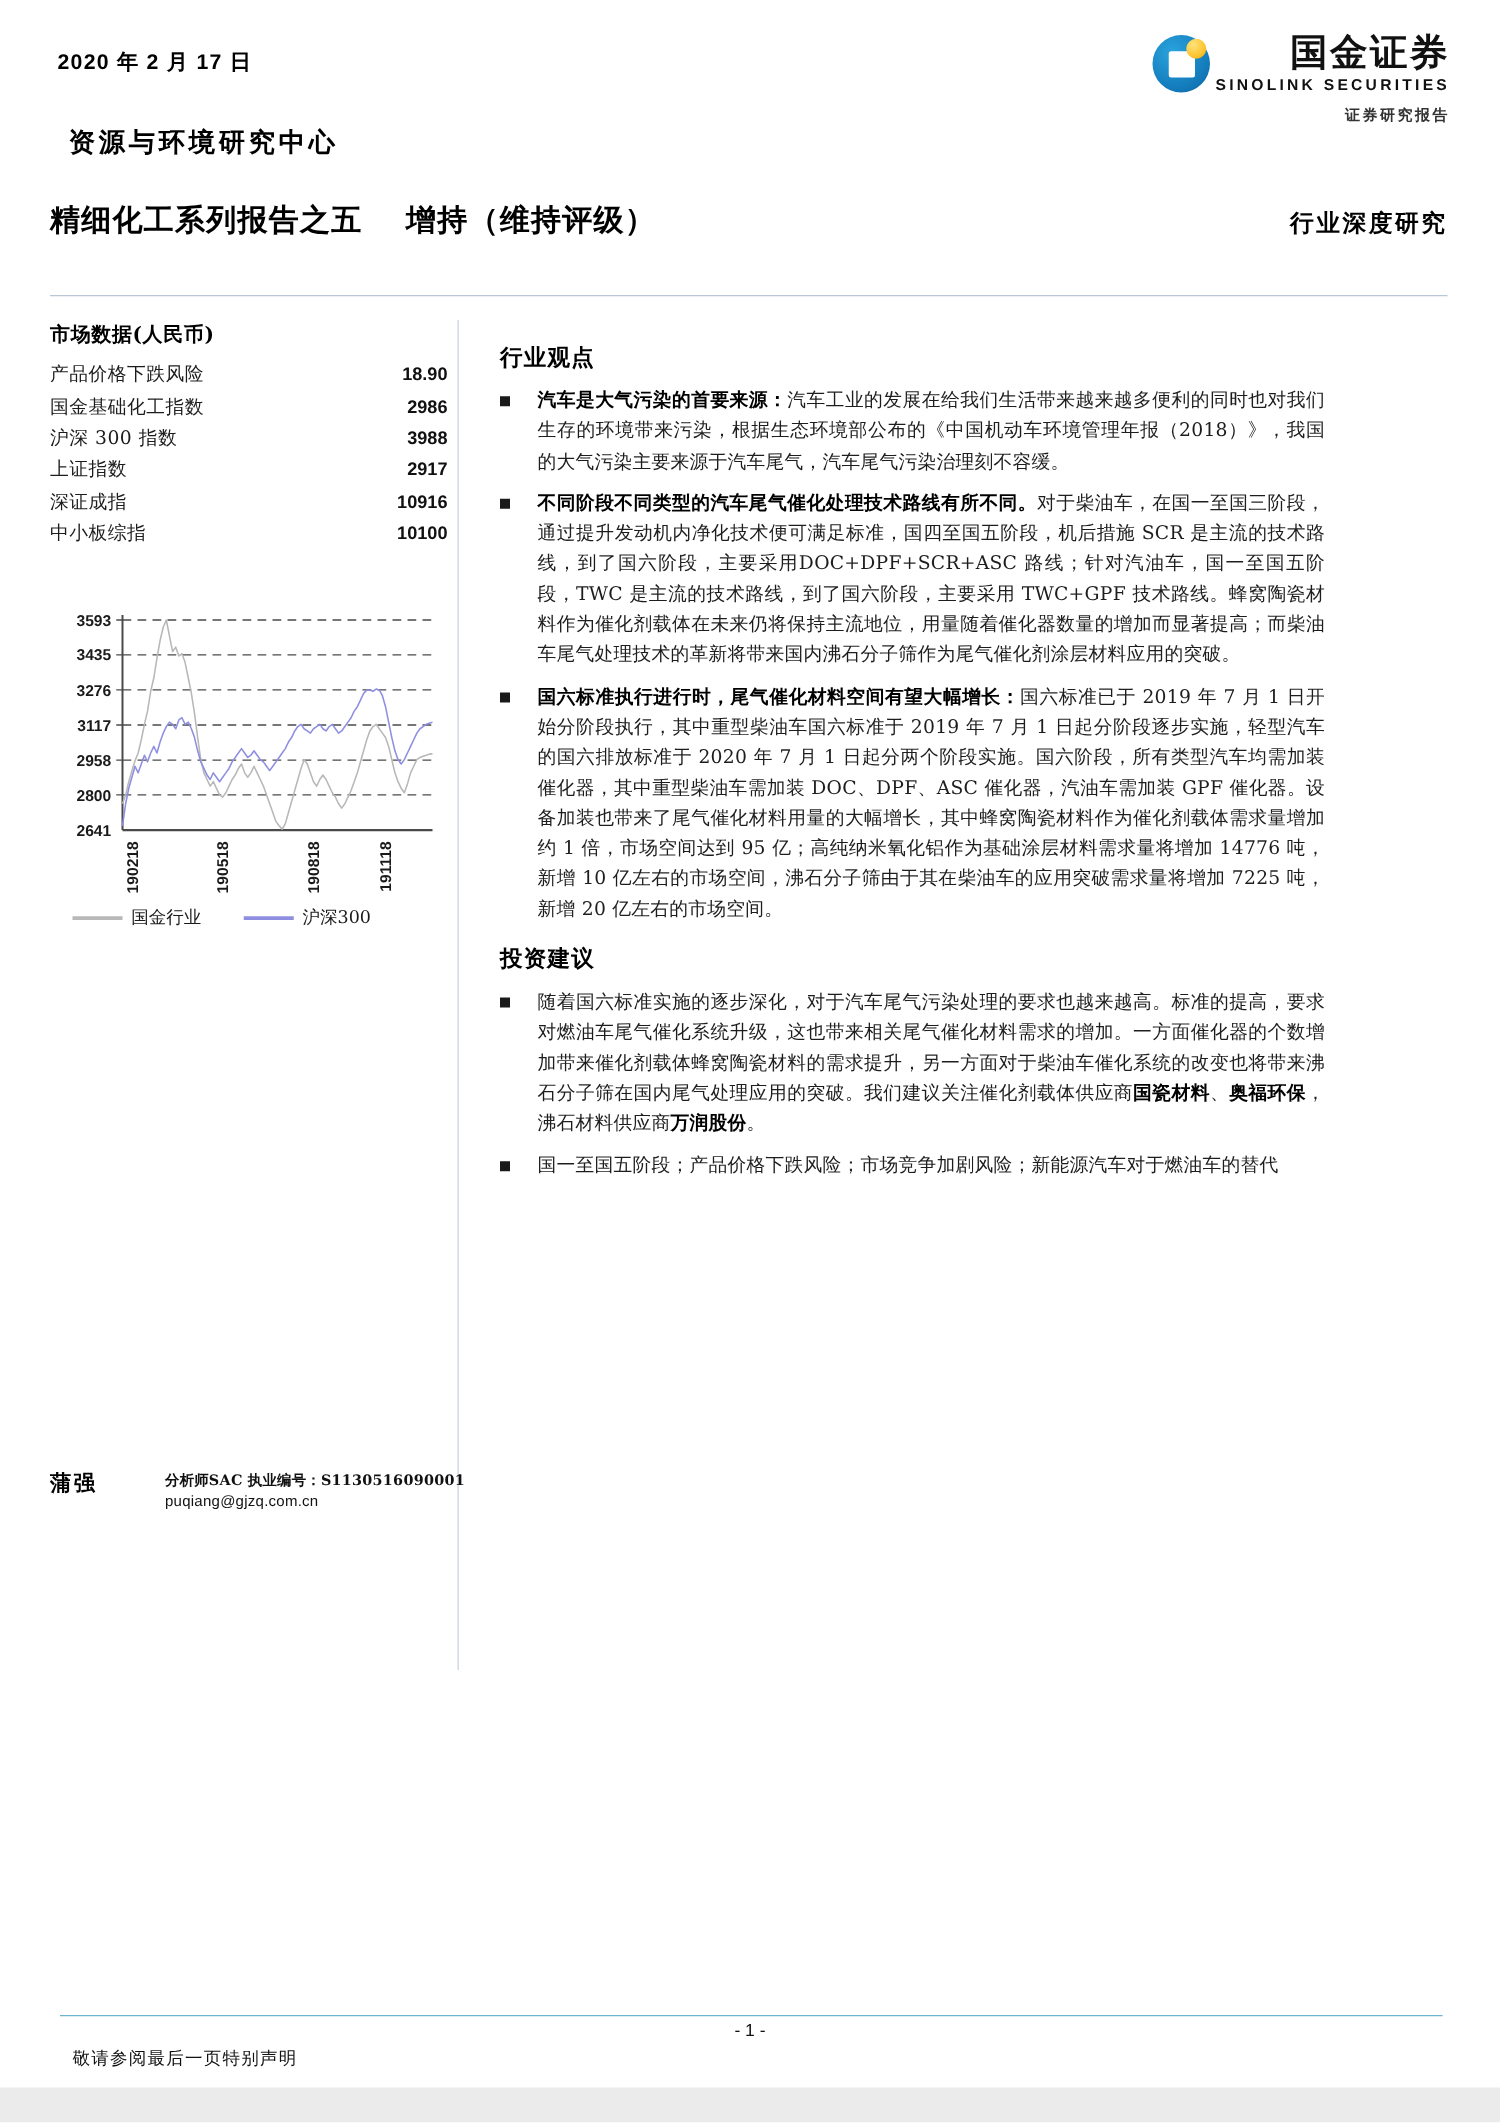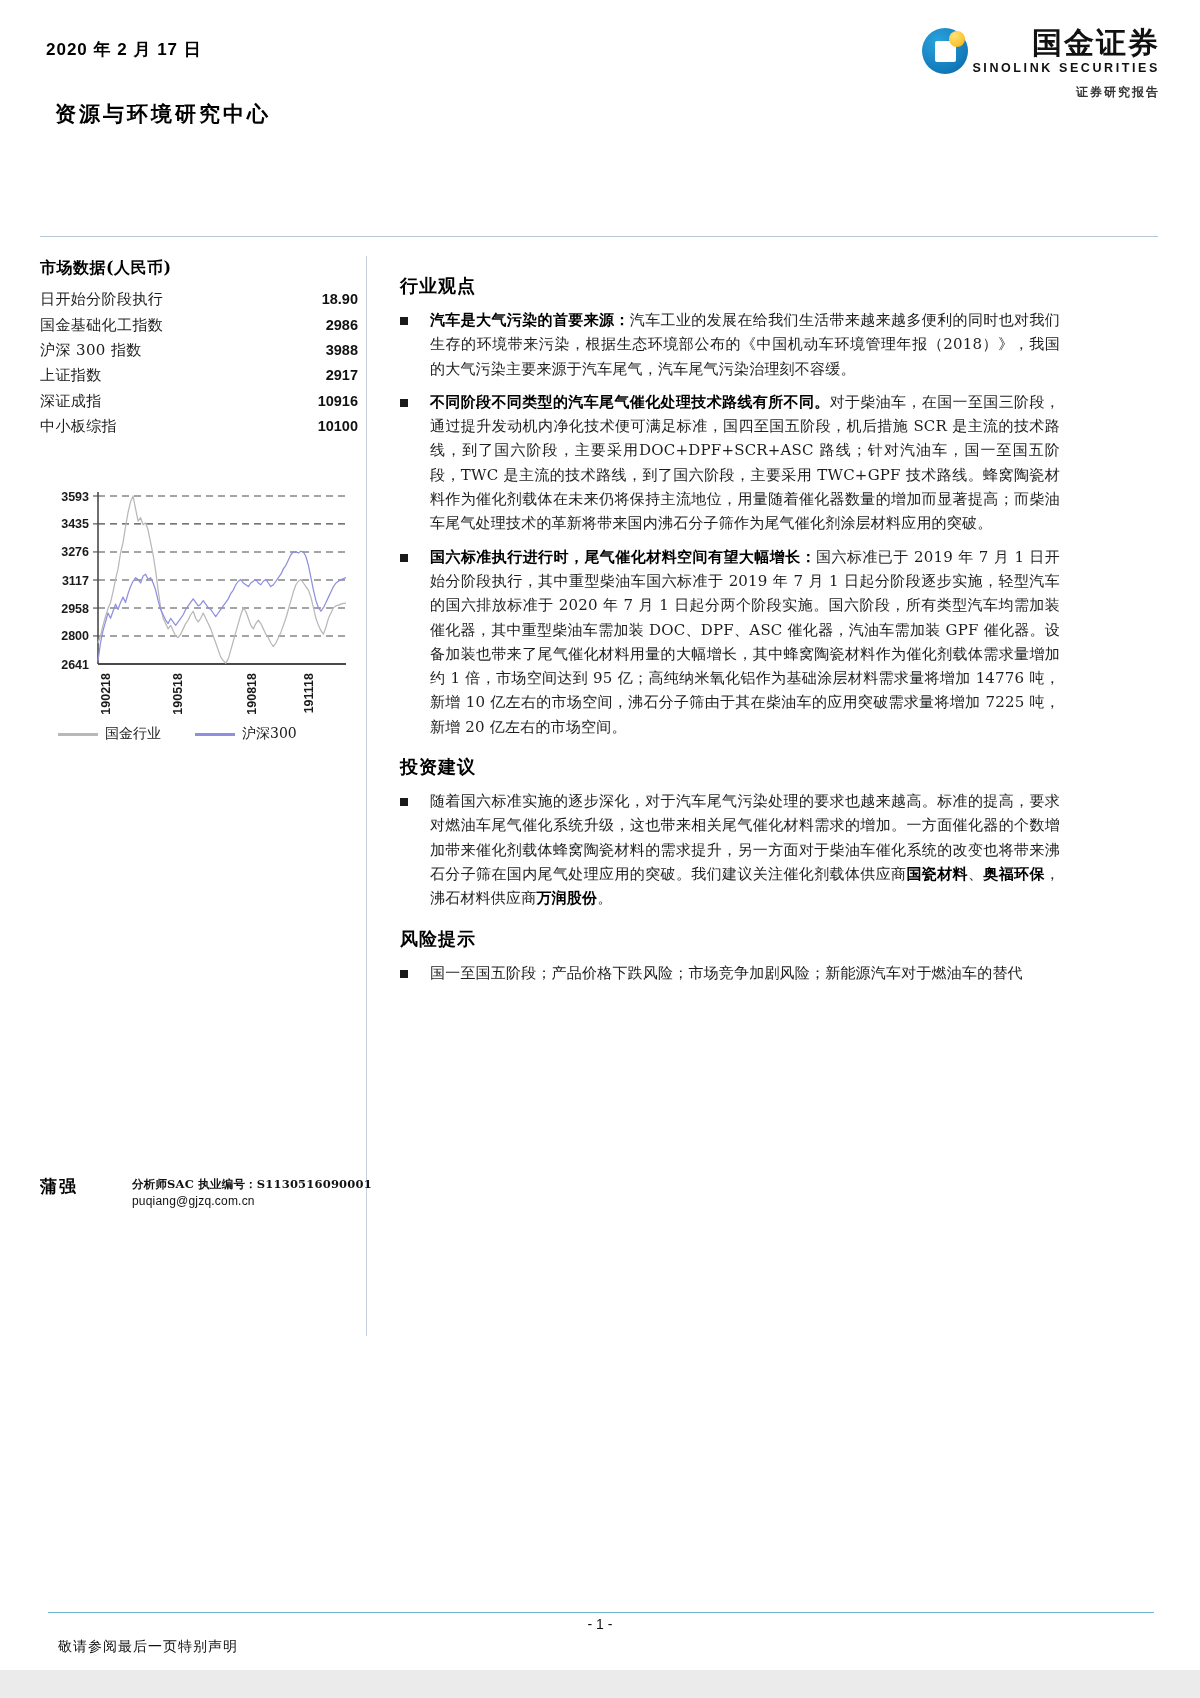--- a/index.html
+++ b/index.html
@@ -193,28 +193,36 @@
         </div>
         <div>
           <div class="logo-cn">国金证券</div>
           <div class="logo-en">SINOLINK SECURITIES</div>
         </div>
       </div>
       <div class="logo-sub">证券研究报告</div>
     </div>
   </div>
 
+  <div class="rating-bar">
+    <div class="rating-left">
+      <span>精细化工系列报告之五</span>
+      <span class="gap"></span>
+      <span>增持（维持评级）</span>
+    </div>
+    <div class="rating-right">行业深度研究</div>
+  </div>
   <div class="hr-thin"></div>
   <div class="v-div"></div>
 
   <div class="left-col">
     <div class="md-title">市场数据(人民币)</div>
     <div>
       <div class="md-row">
-        <span class="md-label">日开始分阶段执行</span>
+        <span class="md-label">产品价格下跌风险</span>
         <span class="md-value">18.90</span>
       </div>
       <div class="md-row">
         <span class="md-label">国金基础化工指数</span>
         <span class="md-value">2986</span>
       </div>
       <div class="md-row">
         <span class="md-label">沪深 300 指数</span>
         <span class="md-value">3988</span>
       </div>
@@ -303,21 +311,20 @@
 
     <div>
       <div class="sec-head">投资建议</div>
       <div class="bullet-row">
         <span class="bullet-sq"></span>
         <span class="bullet-txt">随着国六标准实施的逐步深化，对于汽车尾气污染处理的要求也越来越高。标准的提高，要求对燃油车尾气催化系统升级，这也带来相关尾气催化材料需求的增加。一方面催化器的个数增加带来催化剂载体蜂窝陶瓷材料的需求提升，另一方面对于柴油车催化系统的改变也将带来沸石分子筛在国内尾气处理应用的突破。我们建议关注催化剂载体供应商<b>国瓷材料</b>、<b>奥福环保</b>，沸石材料供应商<b>万润股份</b>。</span>
       </div>
     </div>
 
     <div>
-      <div class="sec-head">风险提示</div>
       <div class="bullet-row">
         <span class="bullet-sq"></span>
         <span class="bullet-txt">国一至国五阶段；产品价格下跌风险；市场竞争加剧风险；新能源汽车对于燃油车的替代</span>
       </div>
     </div>
   </div>
 
   <div class="footer-rule"></div>
   <div class="footer-page">- 1 -</div>
   <div class="footer-note">敬请参阅最后一页特别声明</div>

